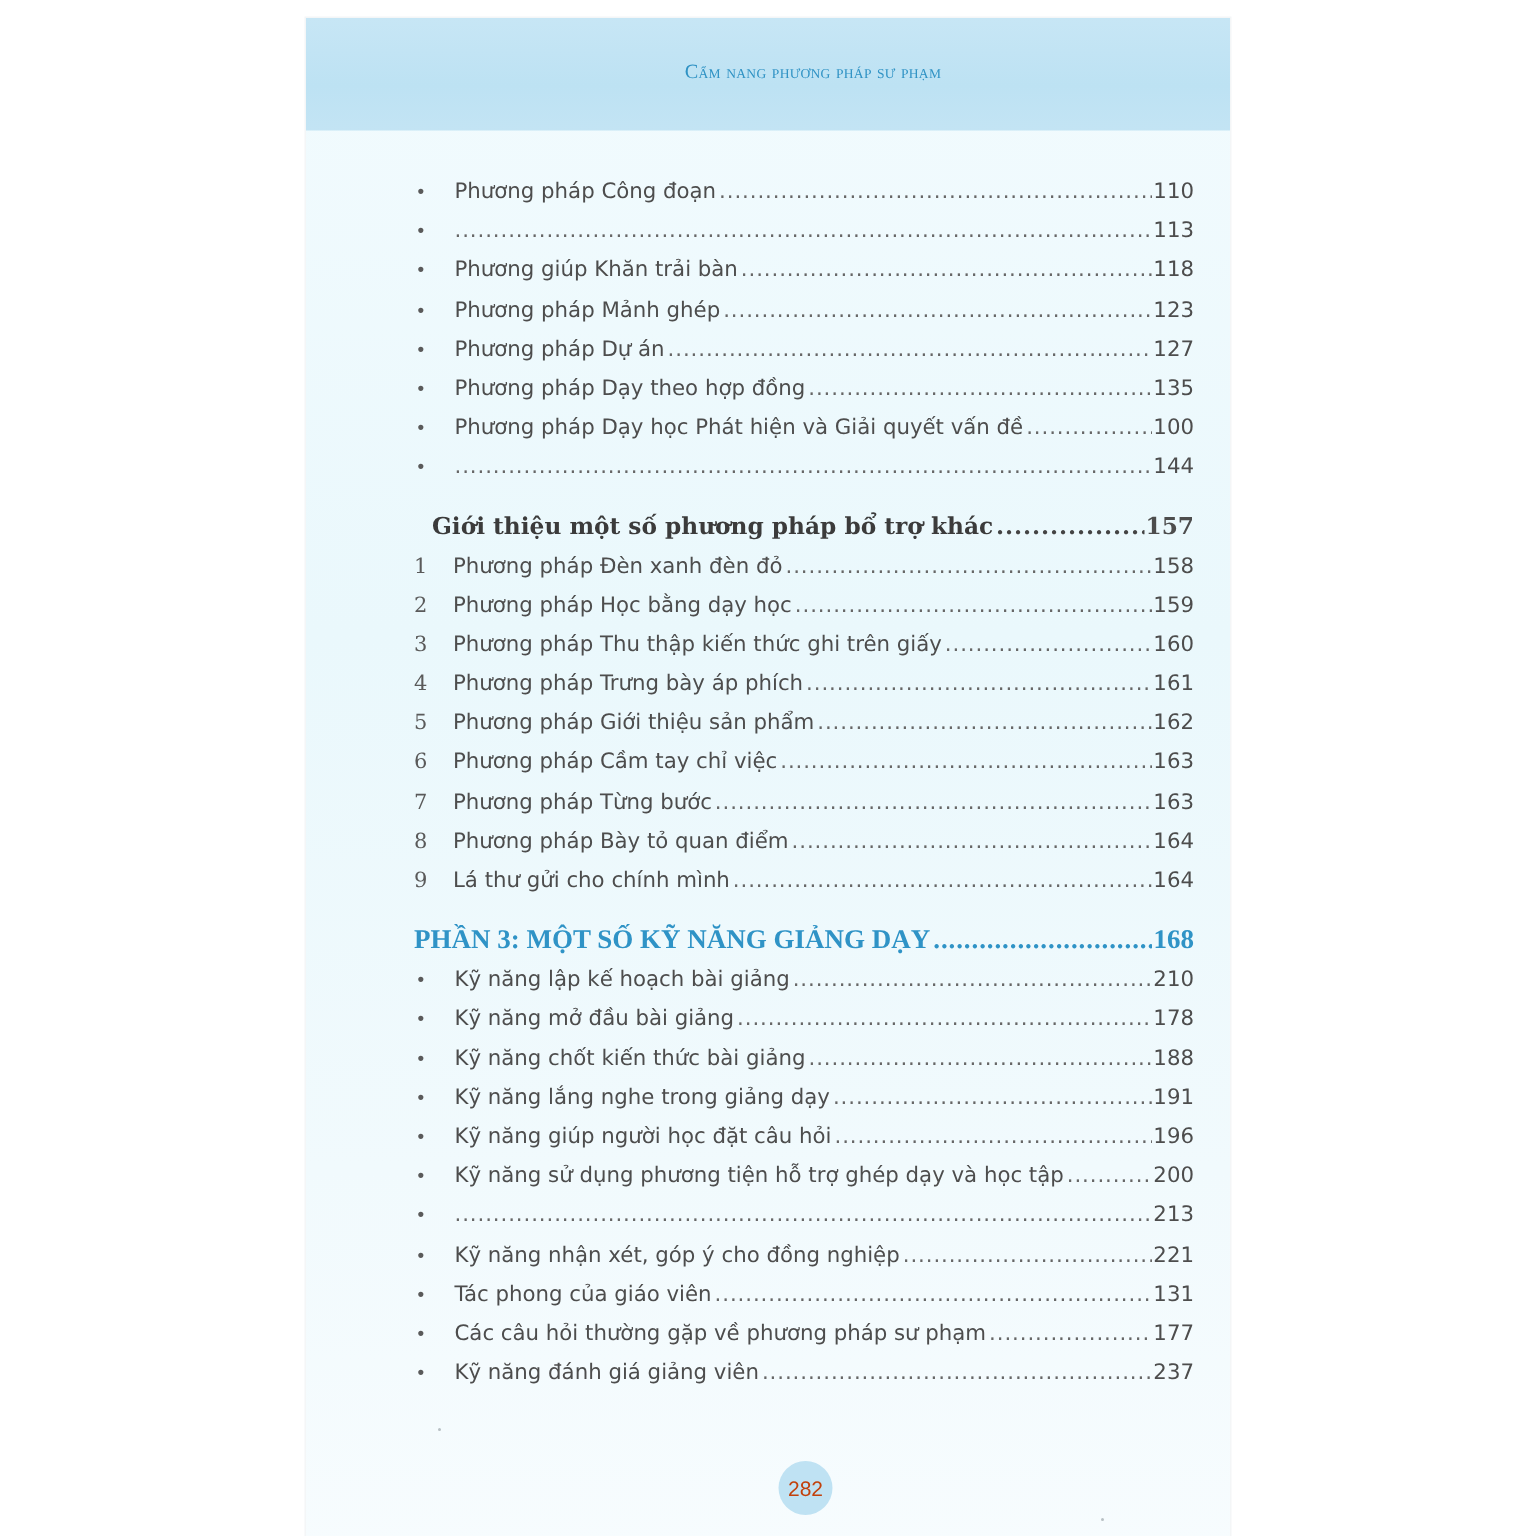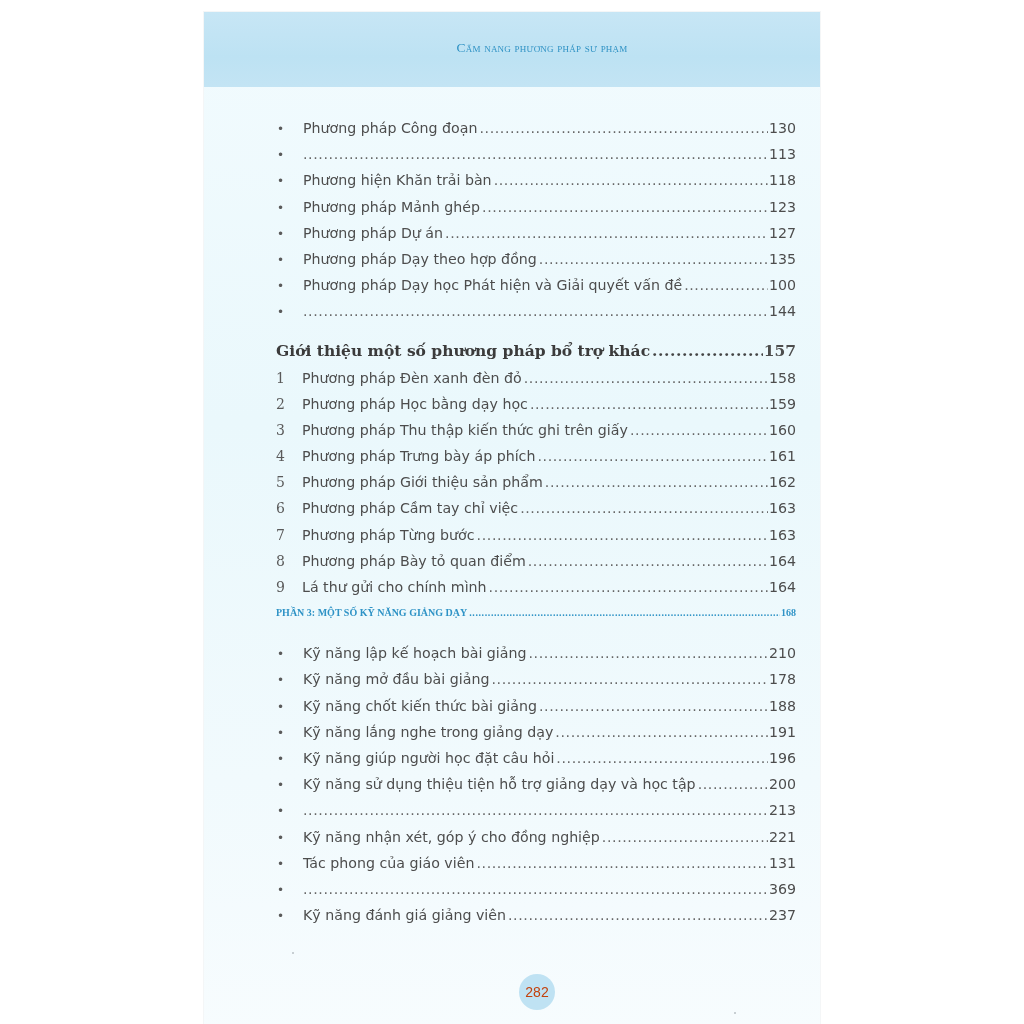--- a/index.html
+++ b/index.html
@@ -61,27 +61,28 @@
       content: "............................................................................................................................................................................";
     }
     .row .page-num { flex: 0 0 auto; padding-left: 1px; color: #4d4d4d; }
     .row.section {
       height: 38px; align-items: center;
       font-family: "DejaVu Serif", serif;
       font-weight: bold;
       font-size: 15.5px;
       color: #3b3b3b;
       margin-top: 2px;
+      margin-left: 12px;
     }
     .row.section .leader { color: #444; }
     .row.part {
-      height: 38px; align-items: flex-start;
+      height: 38px; align-items: center;
       font-family: "Liberation Serif", serif;
       font-weight: bold;
-      font-size: 10px;
+      font-size: 18px;
       color: #2f93c6;
       margin-top: 2px;
     }
     .row.part .leader, .row.part .page-num { color: #2f93c6; }
     .row.numbered .marker { font-family: "DejaVu Serif", serif; font-size: 14px; }
     .page-badge {
       position: absolute; left: 315px; top: 962px;
       width: 36px; height: 36px; border-radius: 50%;
       background: #bfe2f3;
       color: #c2410c;
@@ -98,30 +99,30 @@
   <div class="header-band">
     <div class="running-title">Cẩm nang phương pháp sư phạm</div>
   </div>
 
   <div class="toc">
 
     <div class="row">
         <span class="marker bullet">•</span>
         <span class="text">Phương pháp Công đoạn</span>
         <span class="leader"></span>
-        <span class="page-num">130</span>
+        <span class="page-num">110</span>
       </div>
     <div class="row">
         <span class="marker bullet">•</span>
         <span class="leader"></span>
         <span class="page-num">113</span>
       </div>
     <div class="row">
         <span class="marker bullet">•</span>
-        <span class="text">Phương hiện Khăn trải bàn</span>
+        <span class="text">Phương giúp Khăn trải bàn</span>
         <span class="leader"></span>
         <span class="page-num">118</span>
       </div>
     <div class="row">
         <span class="marker bullet">•</span>
         <span class="text">Phương pháp Mảnh ghép</span>
         <span class="leader"></span>
         <span class="page-num">123</span>
       </div>
     <div class="row">
@@ -240,21 +241,21 @@
         <span class="page-num">191</span>
       </div>
     <div class="row">
         <span class="marker bullet">•</span>
         <span class="text">Kỹ năng giúp người học đặt câu hỏi</span>
         <span class="leader"></span>
         <span class="page-num">196</span>
       </div>
     <div class="row">
         <span class="marker bullet">•</span>
-        <span class="text">Kỹ năng sử dụng thiệu tiện hỗ trợ giảng dạy và học tập</span>
+        <span class="text">Kỹ năng sử dụng phương tiện hỗ trợ ghép dạy và học tập</span>
         <span class="leader"></span>
         <span class="page-num">200</span>
       </div>
     <div class="row">
         <span class="marker bullet">•</span>
         <span class="leader"></span>
         <span class="page-num">213</span>
       </div>
     <div class="row">
         <span class="marker bullet">•</span>
@@ -263,22 +264,23 @@
         <span class="page-num">221</span>
       </div>
     <div class="row">
         <span class="marker bullet">•</span>
         <span class="text">Tác phong của giáo viên</span>
         <span class="leader"></span>
         <span class="page-num">131</span>
       </div>
     <div class="row">
         <span class="marker bullet">•</span>
-        <span class="leader"></span>
-        <span class="page-num">369</span>
+        <span class="text">Các câu hỏi thường gặp về phương pháp sư phạm</span>
+        <span class="leader"></span>
+        <span class="page-num">177</span>
       </div>
     <div class="row">
         <span class="marker bullet">•</span>
         <span class="text">Kỹ năng đánh giá giảng viên</span>
         <span class="leader"></span>
         <span class="page-num">237</span>
       </div>
   </div>
 
   <span class="speck" style="left:88px;top:940px;"></span>

